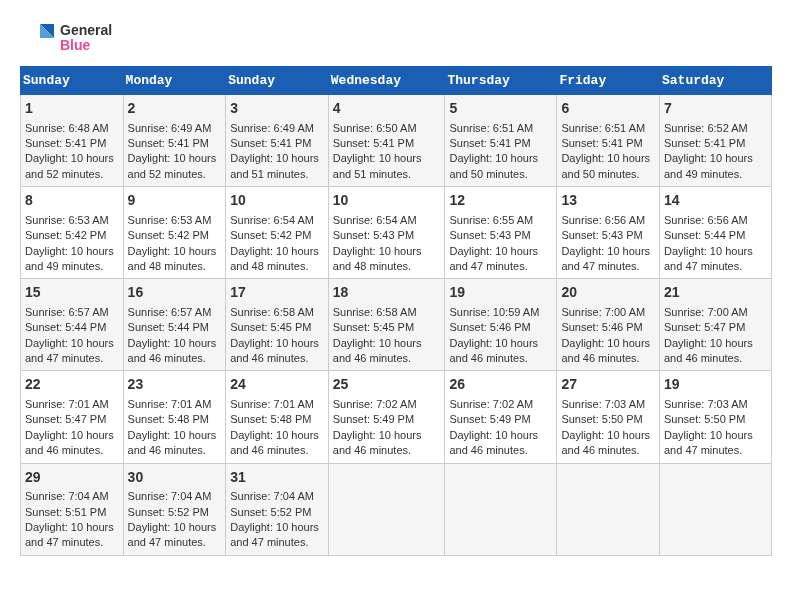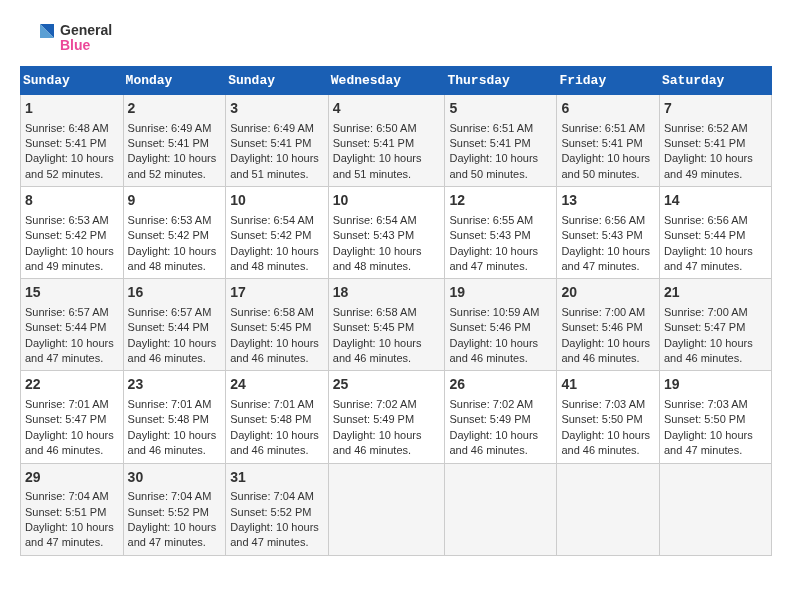--- a/index.html
+++ b/index.html
@@ -131,21 +131,21 @@
         <td><span class="day-num">19</span><span>Sunrise: 10:59 AM</span><br><span>Sunset: 5:46 PM</span><br><span>Daylight: 10 hours and 46 minutes.</span></td>
         <td><span class="day-num">20</span><span>Sunrise: 7:00 AM</span><br><span>Sunset: 5:46 PM</span><br><span>Daylight: 10 hours and 46 minutes.</span></td>
         <td><span class="day-num">21</span><span>Sunrise: 7:00 AM</span><br><span>Sunset: 5:47 PM</span><br><span>Daylight: 10 hours and 46 minutes.</span></td>
       </tr>
       <tr>
         <td><span class="day-num">22</span><span>Sunrise: 7:01 AM</span><br><span>Sunset: 5:47 PM</span><br><span>Daylight: 10 hours and 46 minutes.</span></td>
         <td><span class="day-num">23</span><span>Sunrise: 7:01 AM</span><br><span>Sunset: 5:48 PM</span><br><span>Daylight: 10 hours and 46 minutes.</span></td>
         <td><span class="day-num">24</span><span>Sunrise: 7:01 AM</span><br><span>Sunset: 5:48 PM</span><br><span>Daylight: 10 hours and 46 minutes.</span></td>
         <td><span class="day-num">25</span><span>Sunrise: 7:02 AM</span><br><span>Sunset: 5:49 PM</span><br><span>Daylight: 10 hours and 46 minutes.</span></td>
         <td><span class="day-num">26</span><span>Sunrise: 7:02 AM</span><br><span>Sunset: 5:49 PM</span><br><span>Daylight: 10 hours and 46 minutes.</span></td>
-        <td><span class="day-num">41</span><span>Sunrise: 7:03 AM</span><br><span>Sunset: 5:50 PM</span><br><span>Daylight: 10 hours and 46 minutes.</span></td>
+        <td><span class="day-num">27</span><span>Sunrise: 7:03 AM</span><br><span>Sunset: 5:50 PM</span><br><span>Daylight: 10 hours and 46 minutes.</span></td>
         <td><span class="day-num">19</span><span>Sunrise: 7:03 AM</span><br><span>Sunset: 5:50 PM</span><br><span>Daylight: 10 hours and 47 minutes.</span></td>
       </tr>
       <tr>
         <td><span class="day-num">29</span><span>Sunrise: 7:04 AM</span><br><span>Sunset: 5:51 PM</span><br><span>Daylight: 10 hours and 47 minutes.</span></td>
         <td><span class="day-num">30</span><span>Sunrise: 7:04 AM</span><br><span>Sunset: 5:52 PM</span><br><span>Daylight: 10 hours and 47 minutes.</span></td>
         <td><span class="day-num">31</span><span>Sunrise: 7:04 AM</span><br><span>Sunset: 5:52 PM</span><br><span>Daylight: 10 hours and 47 minutes.</span></td>
         <td class="empty-cell"></td>
         <td class="empty-cell"></td>
         <td class="empty-cell"></td>
         <td class="empty-cell"></td>

